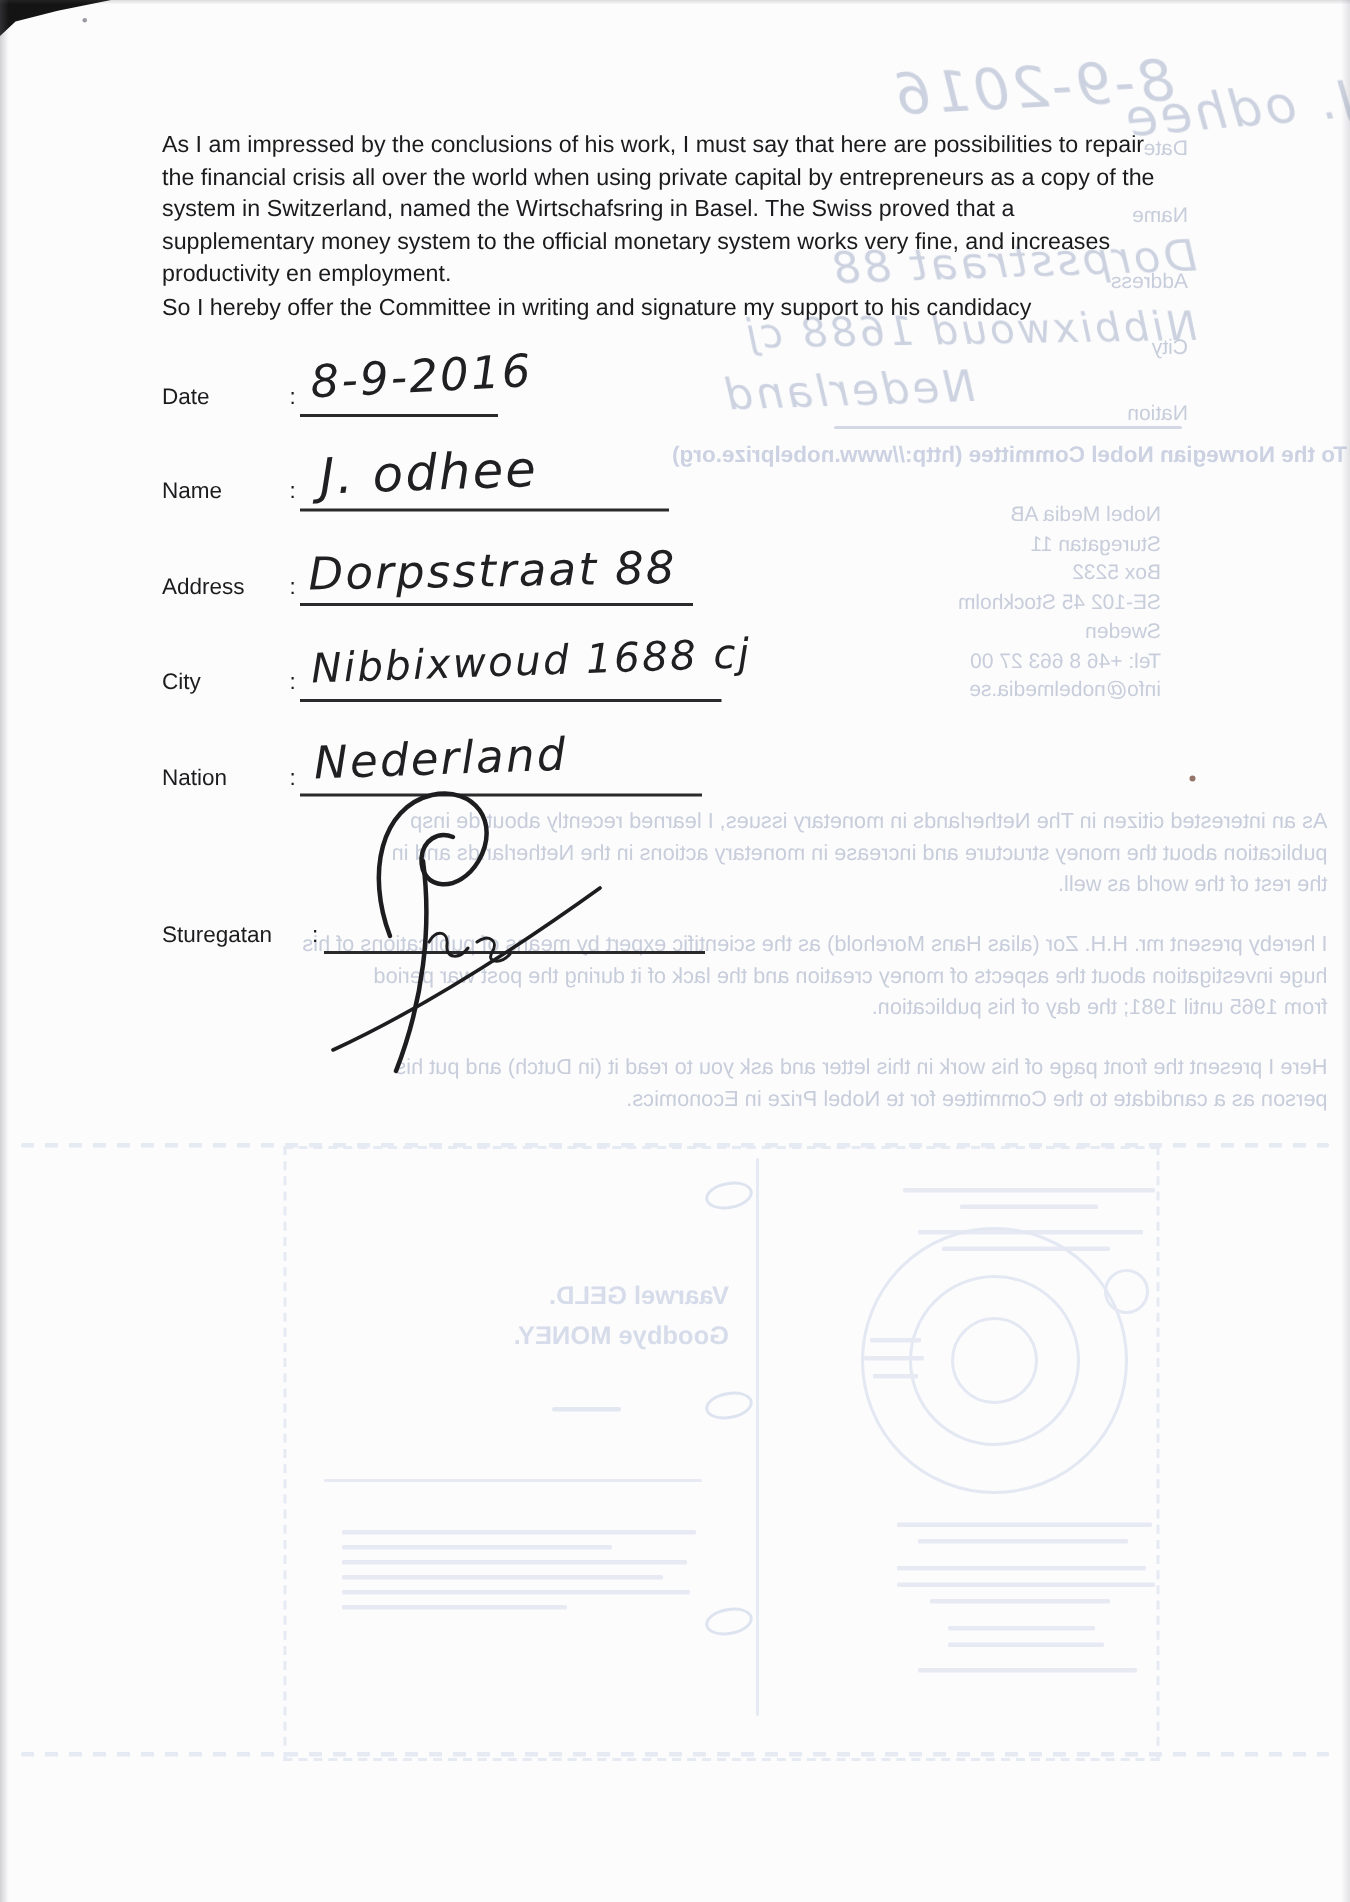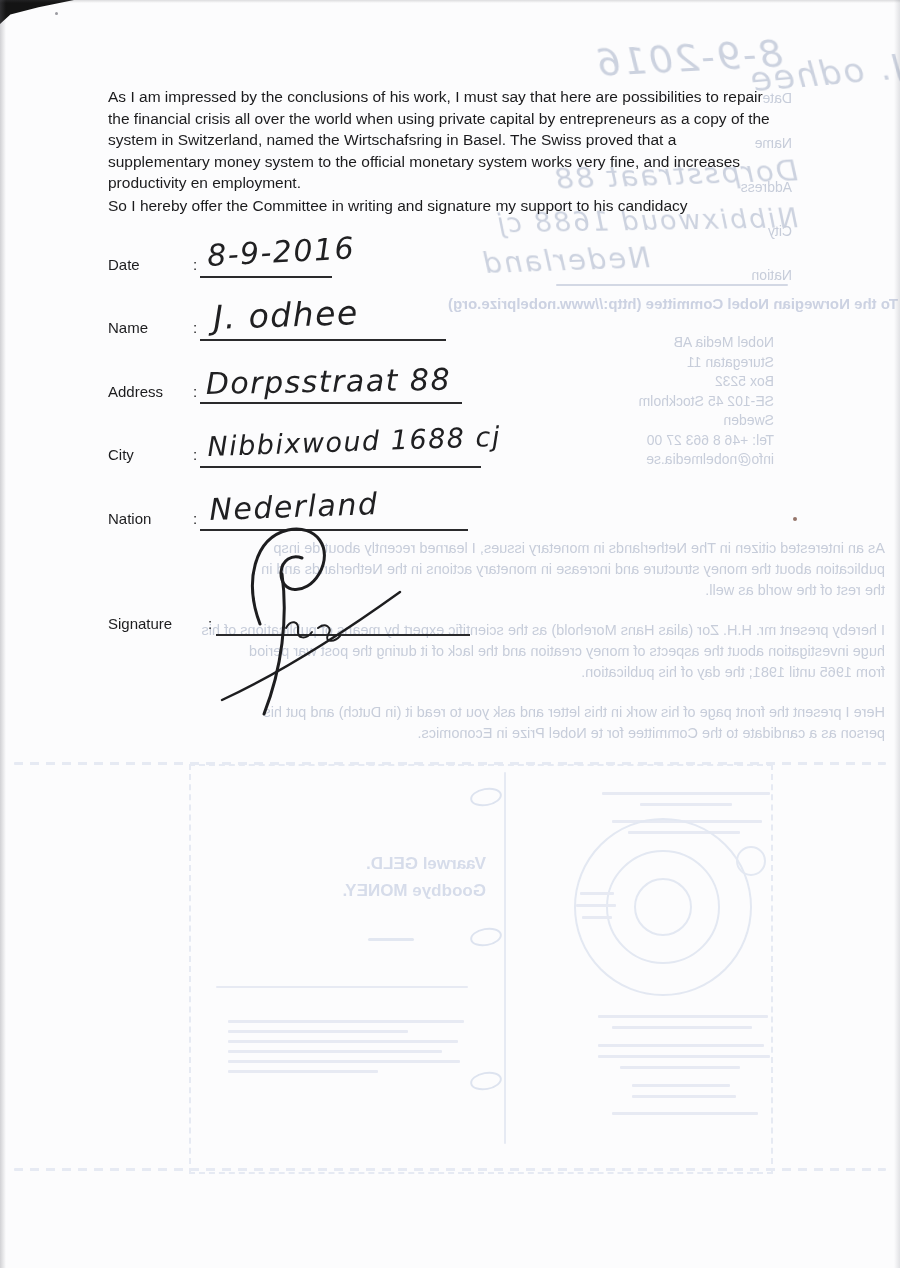--- a/index.html
+++ b/index.html
@@ -158,21 +158,21 @@
   <div class="abs lbl" style="left:108px;top:446px;">City</div>
   <div class="abs lbl" style="left:193px;top:446px;">:</div>
   <div class="abs wline" style="left:200px;top:466px;width:281px;"></div>
   <div class="abs hand" style="left:208px;top:431px;font-size:27px;transform:rotate(-2deg);">Nibbixwoud 1688 cj</div>
 
   <div class="abs lbl" style="left:108px;top:510px;">Nation</div>
   <div class="abs lbl" style="left:193px;top:510px;">:</div>
   <div class="abs wline" style="left:200px;top:529px;width:268px;"></div>
   <div class="abs hand" style="left:210px;top:492px;font-size:30px;transform:rotate(-2deg);">Nederland</div>
 
-  <div class="abs lbl" style="left:108px;top:615px;">Signature</div>
+  <div class="abs lbl" style="left:108px;top:615px;">Sturegatan</div>
   <div class="abs lbl" style="left:208px;top:615px;">:</div>
   <div class="abs wline" style="left:216px;top:634px;width:254px;"></div>
 
   <svg class="abs" style="left:214px;top:526px;" width="194" height="192" viewBox="0 0 194 192" fill="none" stroke="#1d1d1f" stroke-linecap="round">
     <path stroke-width="3" d="M46 98 C30 56 40 12 74 4 C102 -2 120 22 105 48 C92 70 66 68 67 46 C68 34 78 28 88 32"></path>
     <path stroke-width="3" d="M68 48 C74 92 68 142 50 188"></path>
     <path stroke-width="2" d="M72 102 c5 -9 13 -7 12 2 c-1 9 8 10 14 2 m6 -4 c7 -6 15 -1 10 7 c-4 7 6 8 12 1"></path>
     <path stroke-width="2.4" d="M8 174 C60 150 122 112 186 66"></path>
   </svg>
 

